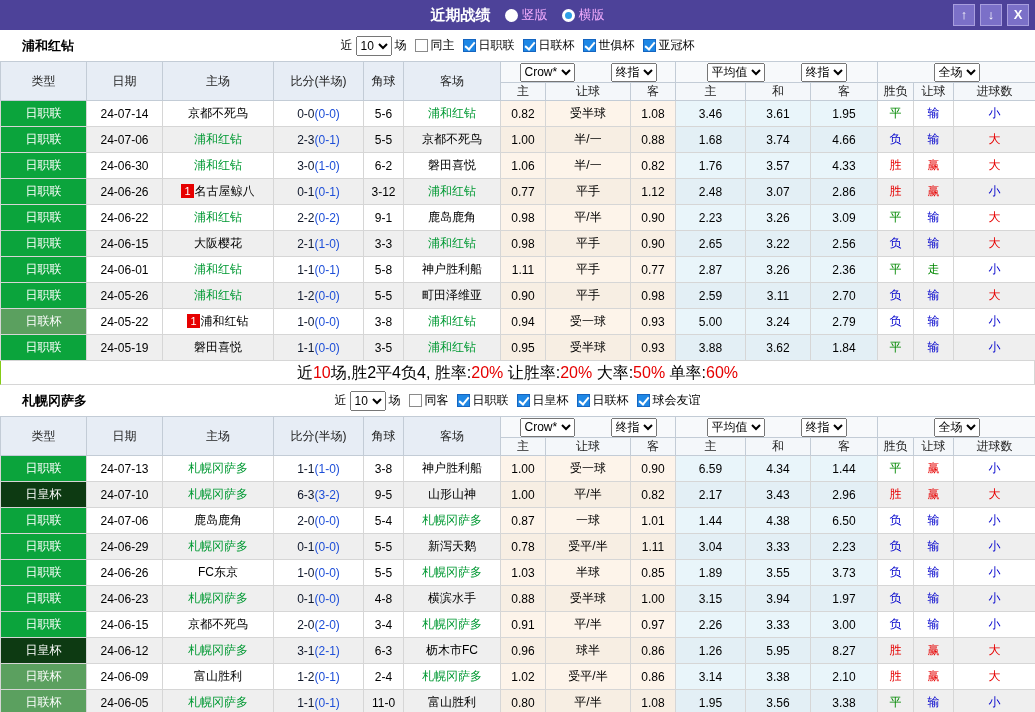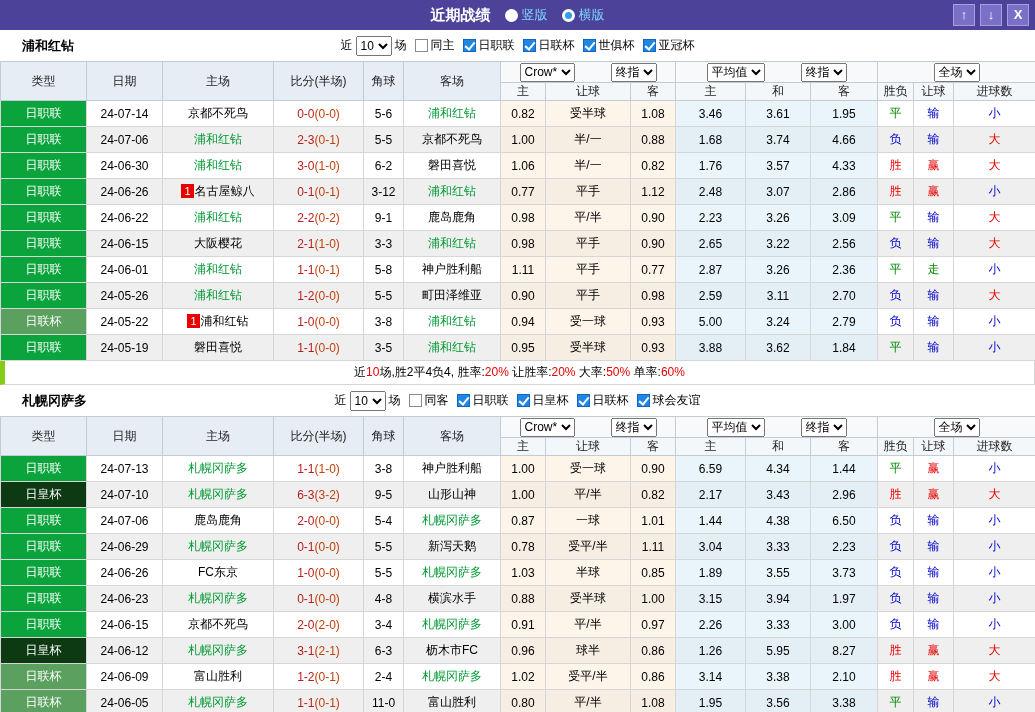--- a/index.html
+++ b/index.html
@@ -5,21 +5,21 @@
   html,body{margin:0;padding:0;background:#fff;}
   body{width:1035px;height:712px;overflow:hidden;font-family:"Liberation Sans","DejaVu Sans",sans-serif;}
   .wrap{width:1035px;height:712px;position:relative;box-sizing:border-box;}
 
   
   .titlebar{height:30px;background:#4d4299;position:relative;display:flex;align-items:center;justify-content:center;}
   .titlebar .title{color:#fff;font-weight:bold;font-size:15px;}
   .radio{display:inline-block;width:13px;height:13px;border-radius:50%;margin:0 4px 0 14px;vertical-align:-2px;}
   .radio.sel{background:#fff;}
   .radio.unsel{width:7px;height:7px;background:#2e9fe6;border:3px solid #fff;}
-  .radio-label{color:#7dd3fc;font-size:13px;}
+  .radio-label{color:#f0abfc;font-size:13px;}
   .winbtns{position:absolute;right:6px;top:4px;display:flex;gap:5px;}
   .tbtn{width:22px;height:22px;background:#7b70c8;border:1px solid #a89ede;color:#fff;font-weight:bold;
         text-align:center;line-height:20px;font-size:13px;cursor:pointer;box-sizing:border-box;}
 
   
   .filterbar{height:31px;position:relative;display:flex;align-items:center;justify-content:center;font-size:12px;background:#fff;}
   .teamname{position:absolute;left:22px;font-weight:bold;font-size:13px;color:#000;}
   .filterbar select{height:20px;font-size:12px;margin:0 3px;}
   .cb{display:inline-block;width:13px;height:13px;border:1px solid #8a8a8a;background:#fff;vertical-align:-2px;
       margin:0 1px 0 8px;box-sizing:border-box;position:relative;}
@@ -39,30 +39,30 @@
   tr.even td.pl{background:#efefef;}
   td.pl{background:#fff;}
   td.tc{background:#fdf4ea;text-align:center;}
   tr.even td.tc{background:#f7eee3;}
   td.ta{background:#e9f5fa;margin-top:8px;}
   tr.even td.ta{background:#e3eff5;}
   td.comp-jl{background:#0ba43c;color:#fff;}
   td.comp-lc{background:#5ba05f;color:#fff;}
   td.comp-ec{background:#0d3a12;color:#fff;}
   .self{color:#009933;}
-  .ft{color:#b91c1c;}
-  .ht{color:#c2410c;}
+  .ft{color:#0f172a;}
+  .ht{color:#1d4ed8;}
   .b1{background:#e60000;color:#fff;font-size:11px;padding:0 3px;margin-right:1px;display:inline-block;line-height:14px;}
   .g{color:#008800;}
   .b{color:#0000cc;}
   .r{color:#e60000;}
 
   
-  .summary{height:23px;line-height:23px;text-align:center;font-size:12px;color:#000;
-           border-left:5px solid #84cc16;border-right:1px solid #d6d6d6;border-bottom:1px solid #d6d6d6;}
+  .summary{height:23px;line-height:23px;text-align:center;font-size:16px;color:#000;
+           border-left:1px solid #84cc16;border-right:1px solid #d6d6d6;border-bottom:1px solid #d6d6d6;}
   .summary .red{color:#e60000;}
 </style>
 </head>
 <body>
 
 <div class="wrap">
 
   <div class="titlebar">
     <span class="title">近期战绩</span>
     <span class="radio sel"></span>

